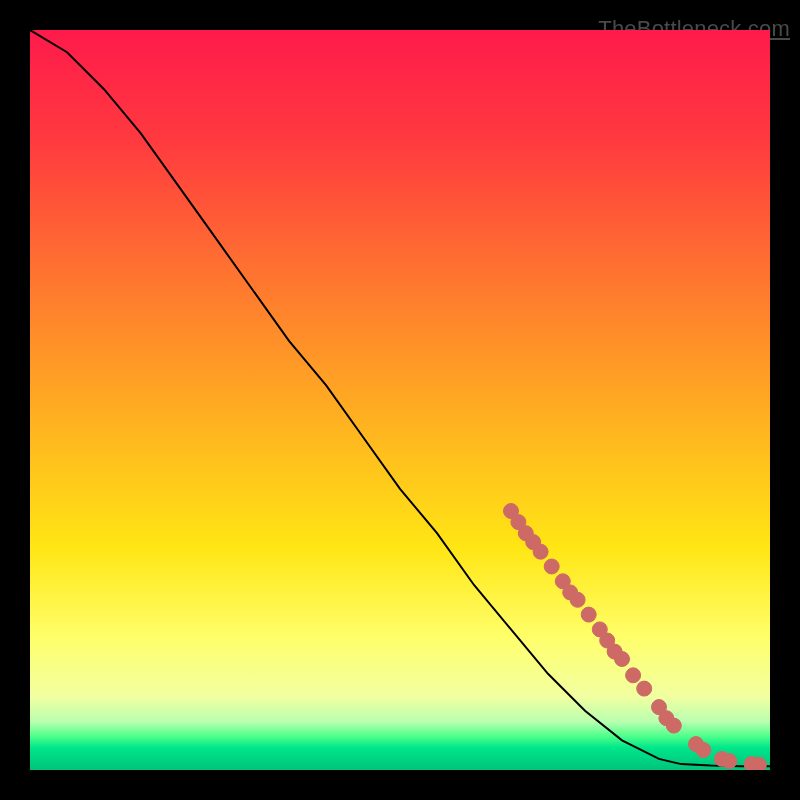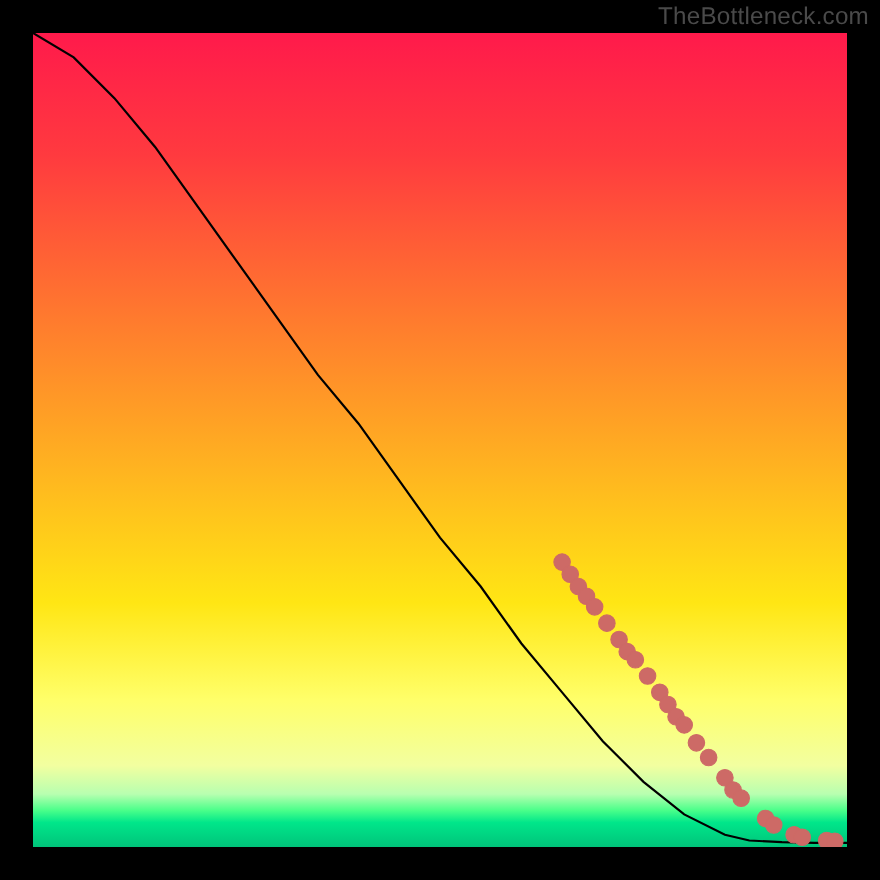--- a/index.html
+++ b/index.html
@@ -12,26 +12,27 @@
     overflow: hidden;
   }
   .frame {
     position: relative;
     width: 800px;
     height: 800px;
     background: #000;
   }
   .watermark {
     position: absolute;
-    top: 2px;
+    top: 16px;
     right: 10px;
     color: #4a4a4a;
     font-size: 22px;
     font-weight: 500;
     letter-spacing: 0.2px;
+    text-decoration: underline;
   }
   .plot {
     position: absolute;
     left: 30px;
     top: 30px;
     width: 740px;
     height: 740px;
   }
   svg { display: block; }
 </style>

